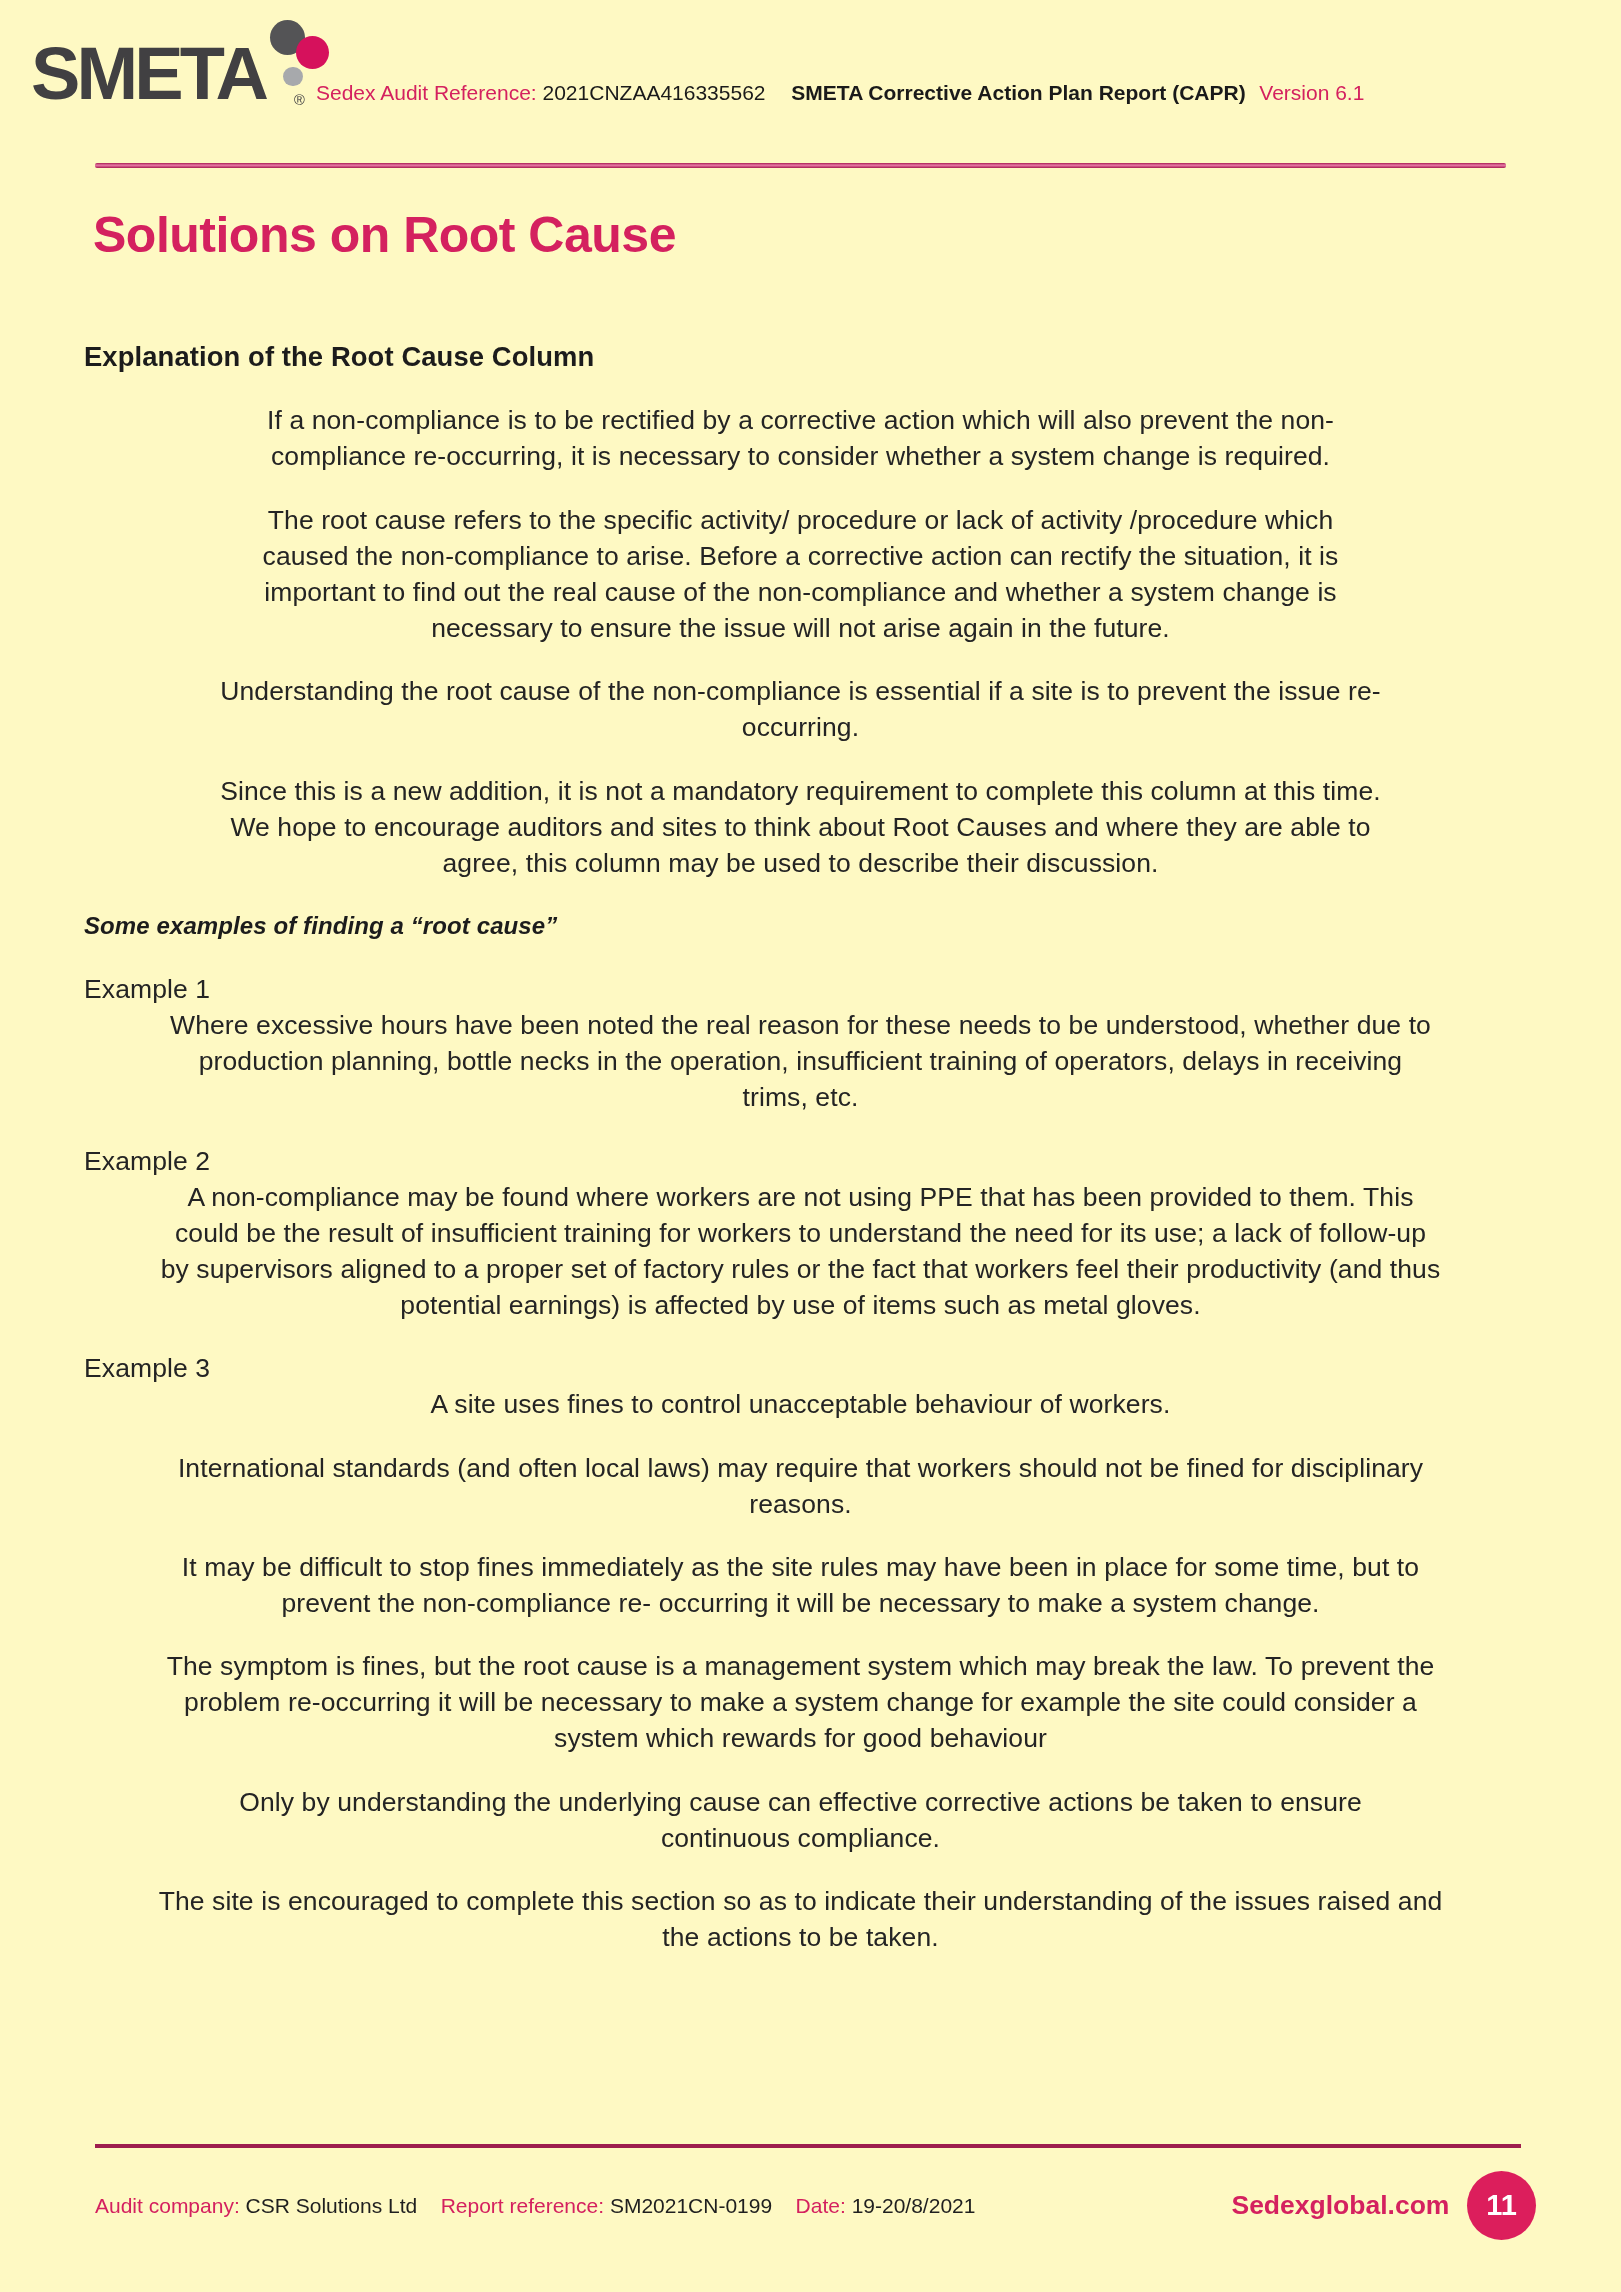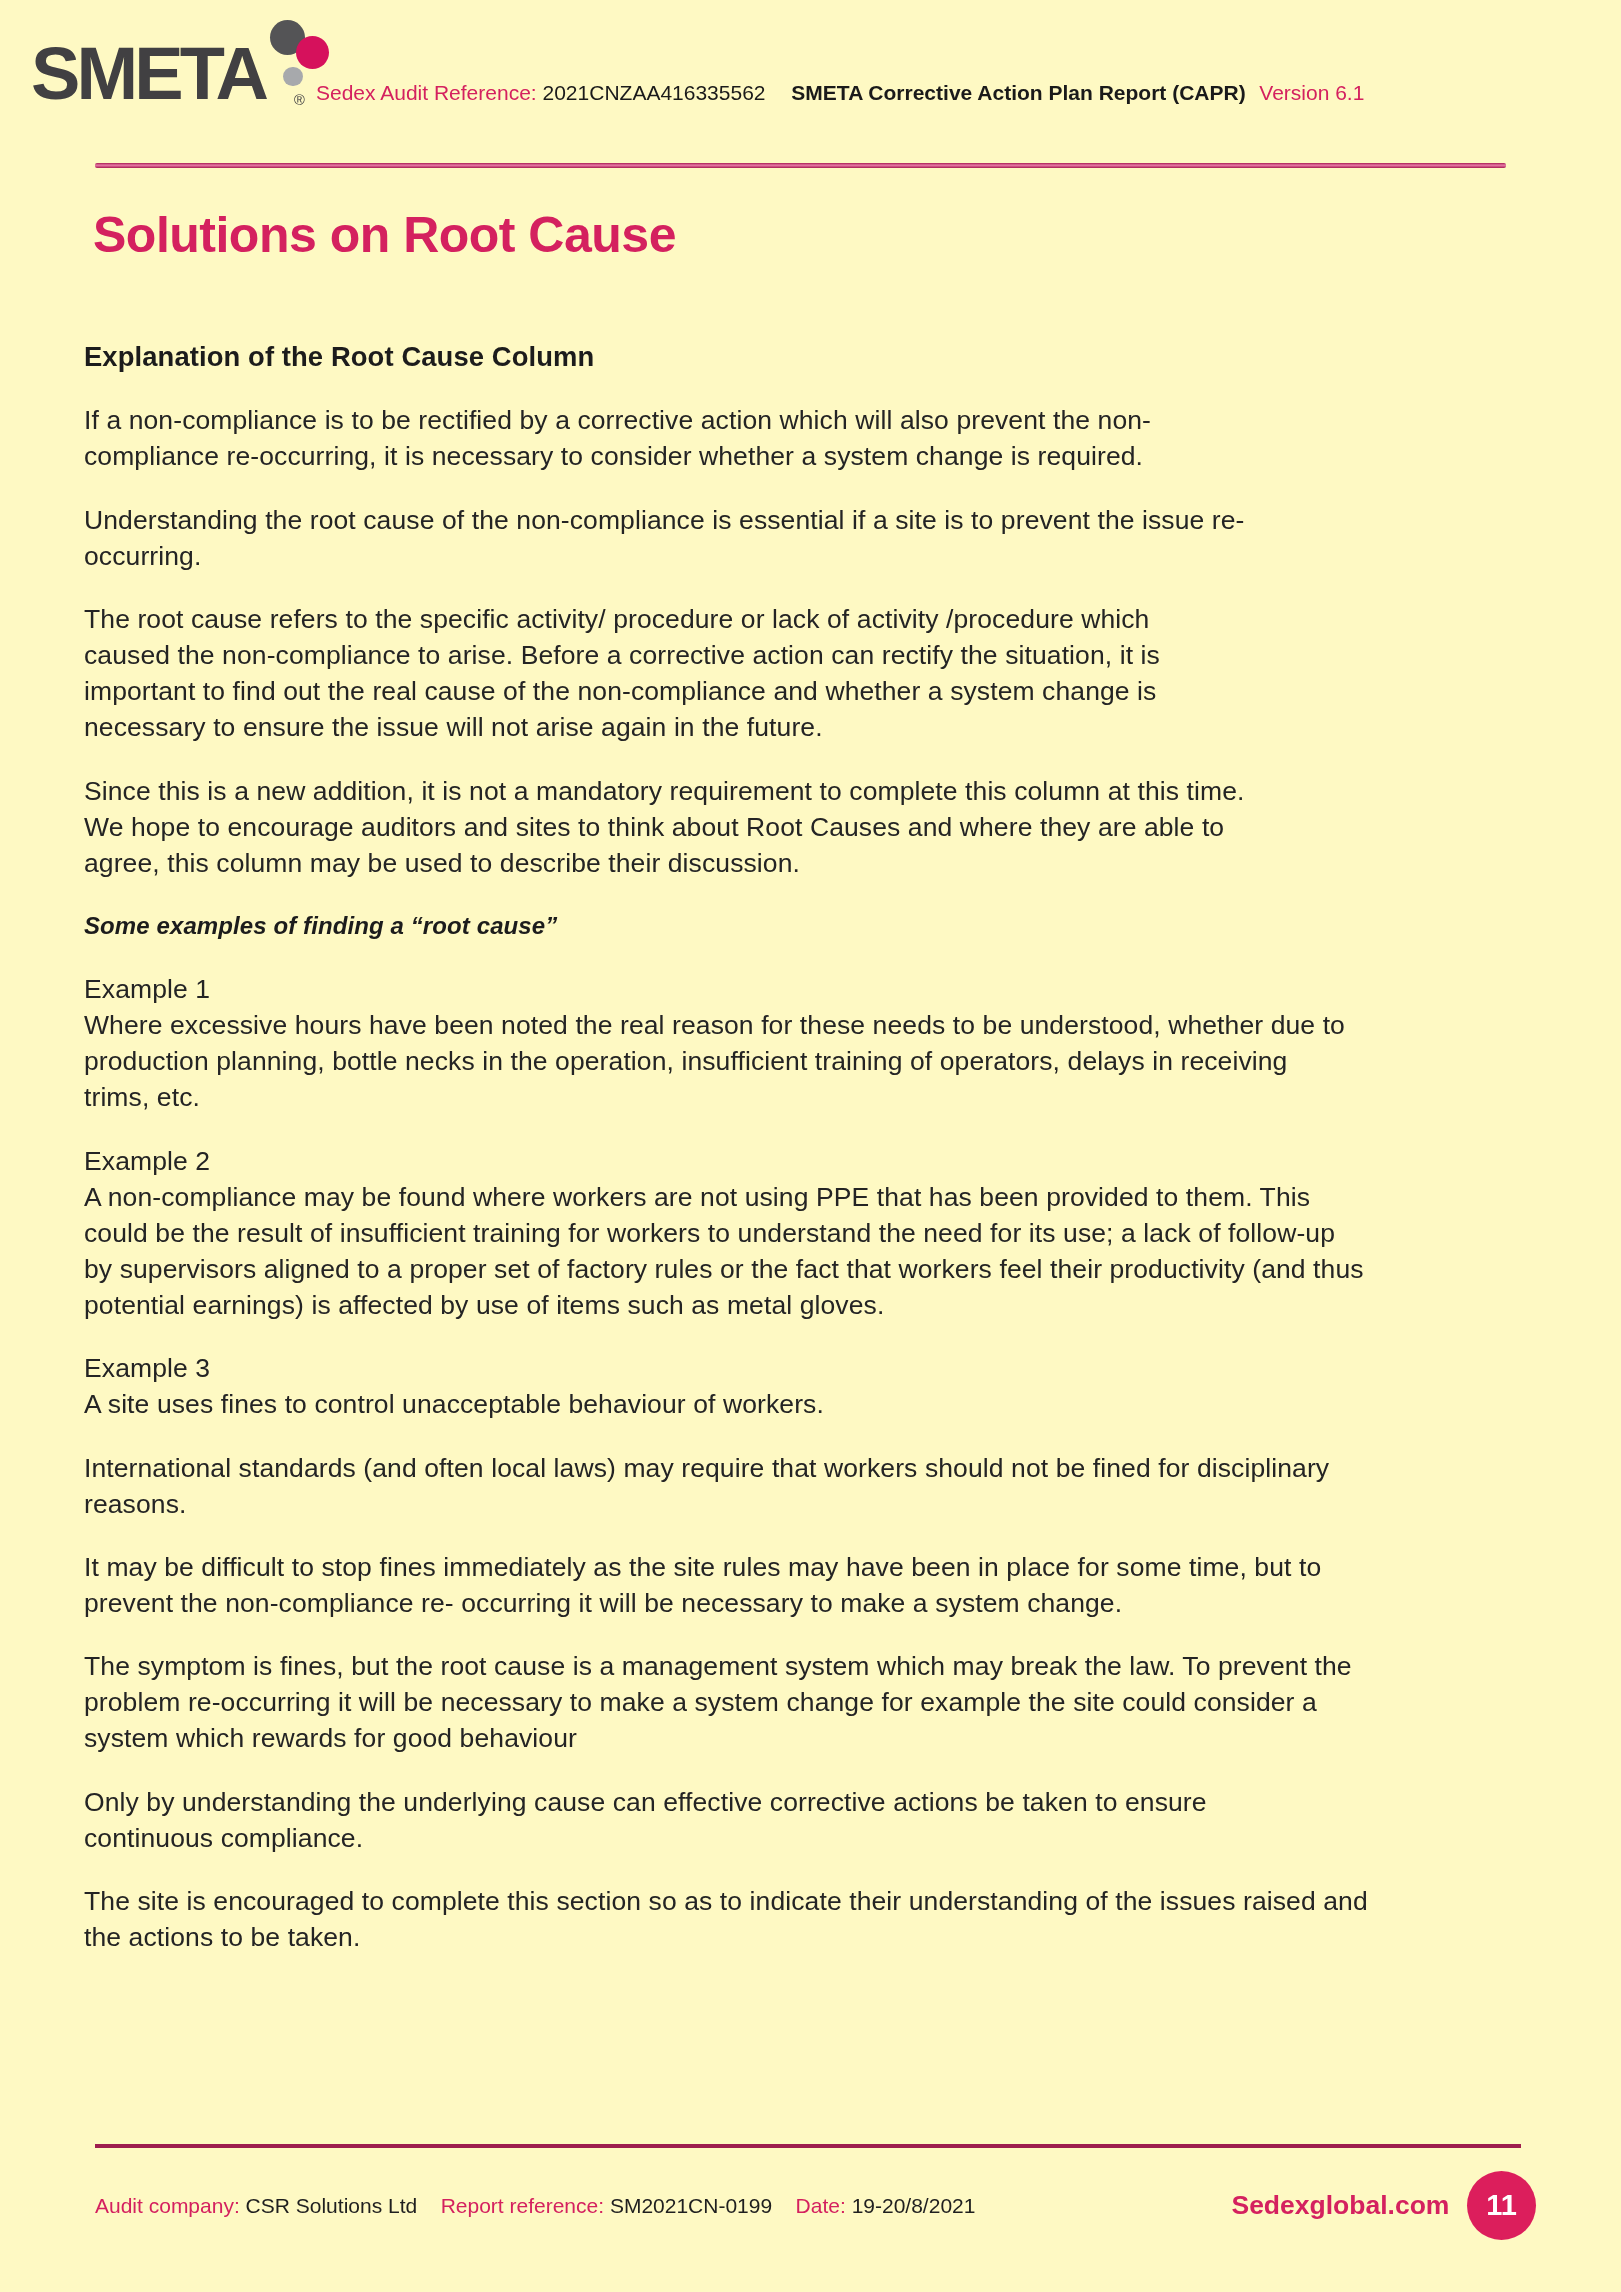--- a/index.html
+++ b/index.html
@@ -49,21 +49,21 @@
 
   
   .main {
     position:absolute; left:84px; top:339px; width:1433px;
     font-size:26.5px; line-height:36px; color:#242424; letter-spacing:0.1px;
   }
   .section-heading {
     font-size:27.4px; font-weight:bold; color:#1c1c1c;
     margin:0 0 27.4px 0; line-height:36px;
   }
-  .body-text { white-space:pre-line; margin:0 0 27.4px 0; }
+  .body-text { white-space:pre-line; margin:0 0 27.4px 0;text-align:center; }
   .examples-heading {
     font-size:24px; font-weight:bold; font-style:italic; color:#1c1c1c;
     margin:5.9px 0 27.4px 0; line-height:36px;
   }
   .example { margin:0 0 27.4px 0; }
   .example-label { line-height:36px; }
 
   
   .footer-rule {
     position:absolute; left:95px; top:2144px; width:1426px; height:3.9px;
@@ -107,26 +107,26 @@
 
   <div class="header-rule"></div>
 
   <h1 class="page-title">Solutions on Root Cause</h1>
 
   <div class="main">
     <h2 class="section-heading">Explanation of the Root Cause Column</h2>
 
     <p class="body-text">If a non-compliance is to be rectified by a corrective action which will also prevent the non-
 compliance re-occurring, it is necessary to consider whether a system change is required.</p>
-    <p class="body-text">Understanding the root cause of the non-compliance is essential if a site is to prevent the issue re-
-occurring.</p>
     <p class="body-text">The root cause refers to the specific activity/ procedure or lack of activity /procedure which
 caused the non-compliance to arise. Before a corrective action can rectify the situation, it is
 important to find out the real cause of the non-compliance and whether a system change is
 necessary to ensure the issue will not arise again in the future.</p>
+    <p class="body-text">Understanding the root cause of the non-compliance is essential if a site is to prevent the issue re-
+occurring.</p>
     <p class="body-text">Since this is a new addition, it is not a mandatory requirement to complete this column at this time.
 We hope to encourage auditors and sites to think about Root Causes and where they are able to
 agree, this column may be used to describe their discussion.</p>
 
     <h3 class="examples-heading">Some examples of finding a “root cause”</h3>
 
     <div class="example">
       <div class="example-label">Example 1</div>
       <div class="body-text example-text">Where excessive hours have been noted the real reason for these needs to be understood, whether due to
 production planning, bottle necks in the operation, insufficient training of operators, delays in receiving

